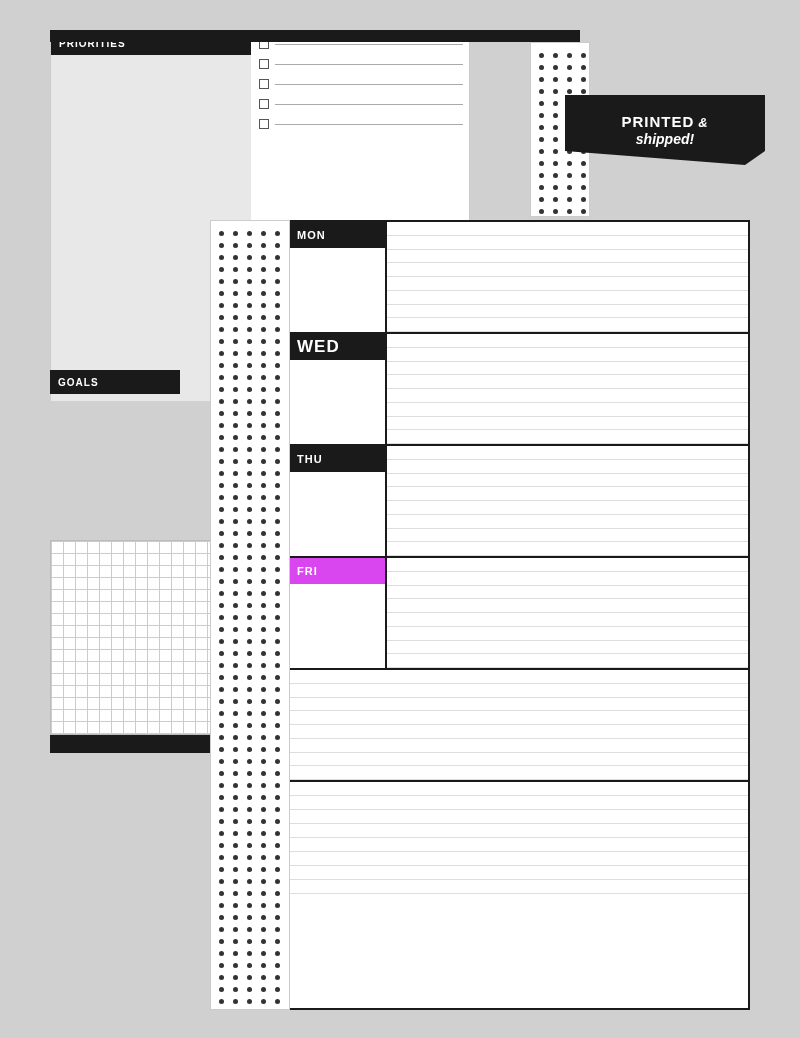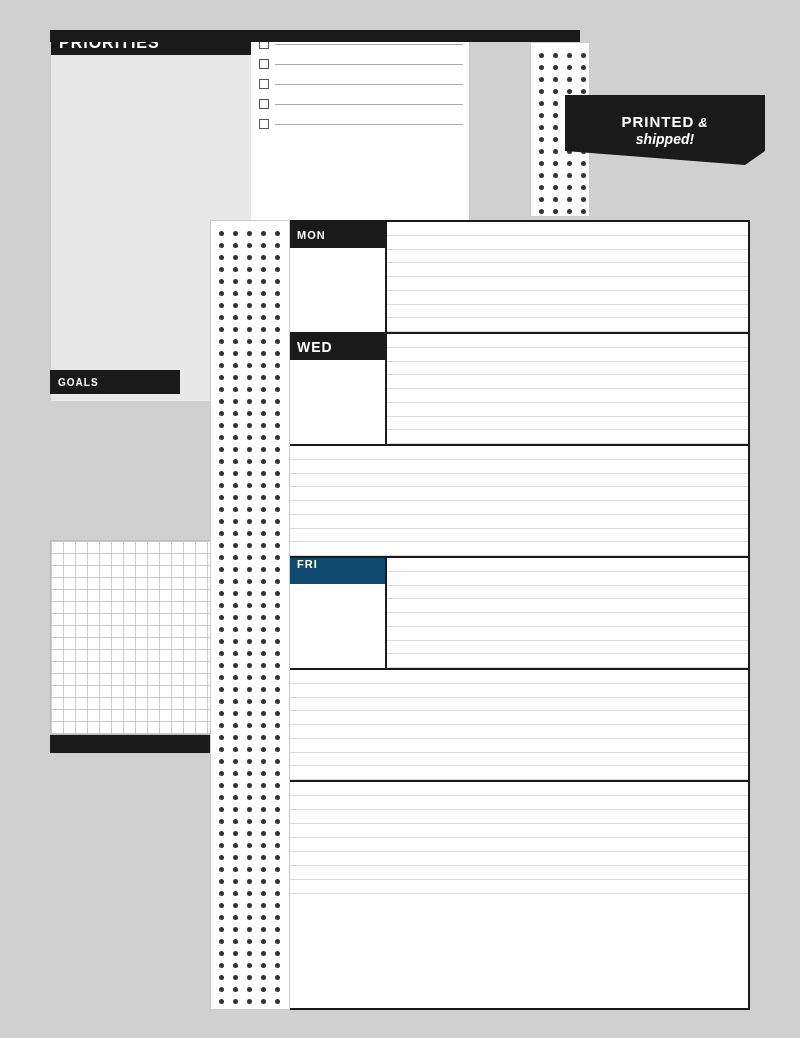--- a/index.html
+++ b/index.html
@@ -31,21 +31,21 @@
       width: 200px;
       height: 24px;
       background: #1a1a1a;
       display: flex;
       align-items: center;
       padding-left: 8px;
     }
 
     .priorities-header span {
       color: #fff;
-      font-size: 16px;
+      font-size: 10px;
       font-weight: bold;
       letter-spacing: 1px;
     }
 
     .priorities-area {
       position: absolute;
       top: 24px;
       left: 0;
       width: 200px;
       height: 346px;
@@ -697,50 +697,56 @@
         <div style="flex: 1 1 0%; border-bottom: 1px solid rgb(221, 221, 221);"></div>
         <div style="flex: 1 1 0%; border-bottom: 1px solid rgb(221, 221, 221);"></div>
         <div style="flex: 1 1 0%; border-bottom: 1px solid rgb(221, 221, 221);"></div>
         <div style="flex: 1 1 0%; border-bottom: 1px solid rgb(221, 221, 221);"></div>
         <div style="flex: 1 1 0%; border-bottom: 1px solid rgb(221, 221, 221);"></div>
       </div>
     </div>
     <div style="display: flex; height: 112px; border-bottom: 2px solid rgb(26, 26, 26);">
       <div style="width: 100px; border-right: 2px solid rgb(26, 26, 26); display: flex; flex-direction: column;">
         <div style="width: 100%; height: 26px; background: rgb(26, 26, 26); display: flex; align-items: center; padding-left: 10px;">
-          <span style="color: rgb(255, 255, 255); font-size: 14px; font-weight: bold; letter-spacing: 1px;">WED</span>
+          <span style="color: rgb(255, 255, 255); font-size: 17px; font-weight: bold; letter-spacing: 1px;">WED</span>
         </div>
         <div style="flex: 1 1 0%;"></div>
       </div>
-      <div style="flex: 1 1 0%; display: flex; flex-direction: column;">
-        <div style="flex: 1 1 0%; border-bottom: 1px solid rgb(221, 221, 221);"></div>
-        <div style="flex: 1 1 0%; border-bottom: 1px solid rgb(221, 221, 221);"></div>
-        <div style="flex: 1 1 0%; border-bottom: 1px solid rgb(221, 221, 221);"></div>
-        <div style="flex: 1 1 0%; border-bottom: 1px solid rgb(221, 221, 221);"></div>
-        <div style="flex: 1 1 0%; border-bottom: 1px solid rgb(221, 221, 221);"></div>
-        <div style="flex: 1 1 0%; border-bottom: 1px solid rgb(221, 221, 221);"></div>
-        <div style="flex: 1 1 0%; border-bottom: 1px solid rgb(221, 221, 221);"></div>
-        <div style="flex: 1 1 0%; border-bottom: 1px solid rgb(221, 221, 221);"></div>
-      </div>
-    </div>
-    <div style="display: flex; height: 112px; border-bottom: 2px solid rgb(26, 26, 26);">
       <div style="flex: 1 1 0%; display: flex; flex-direction: column;">
         <div style="flex: 1 1 0%; border-bottom: 1px solid rgb(221, 221, 221);"></div>
         <div style="flex: 1 1 0%; border-bottom: 1px solid rgb(221, 221, 221);"></div>
         <div style="flex: 1 1 0%; border-bottom: 1px solid rgb(221, 221, 221);"></div>
         <div style="flex: 1 1 0%; border-bottom: 1px solid rgb(221, 221, 221);"></div>
         <div style="flex: 1 1 0%; border-bottom: 1px solid rgb(221, 221, 221);"></div>
         <div style="flex: 1 1 0%; border-bottom: 1px solid rgb(221, 221, 221);"></div>
         <div style="flex: 1 1 0%; border-bottom: 1px solid rgb(221, 221, 221);"></div>
         <div style="flex: 1 1 0%; border-bottom: 1px solid rgb(221, 221, 221);"></div>
       </div>
     </div>
     <div style="display: flex; height: 112px; border-bottom: 2px solid rgb(26, 26, 26);">
       <div style="width: 100px; border-right: 2px solid rgb(26, 26, 26); display: flex; flex-direction: column;">
-        <div style="width: 100%; height: 26px; background: #0c4a6e; display: flex; align-items: flex-start; padding-left: 10px;">
+        <div style="width: 100%; height: 26px; background: rgb(26, 26, 26); display: flex; align-items: center; padding-left: 10px;">
+          <span style="color: rgb(255, 255, 255); font-size: 11px; font-weight: bold; letter-spacing: 1px;">THU</span>
+        </div>
+        <div style="flex: 1 1 0%;"></div>
+      </div>
+      <div style="flex: 1 1 0%; display: flex; flex-direction: column;">
+        <div style="flex: 1 1 0%; border-bottom: 1px solid rgb(221, 221, 221);"></div>
+        <div style="flex: 1 1 0%; border-bottom: 1px solid rgb(221, 221, 221);"></div>
+        <div style="flex: 1 1 0%; border-bottom: 1px solid rgb(221, 221, 221);"></div>
+        <div style="flex: 1 1 0%; border-bottom: 1px solid rgb(221, 221, 221);"></div>
+        <div style="flex: 1 1 0%; border-bottom: 1px solid rgb(221, 221, 221);"></div>
+        <div style="flex: 1 1 0%; border-bottom: 1px solid rgb(221, 221, 221);"></div>
+        <div style="flex: 1 1 0%; border-bottom: 1px solid rgb(221, 221, 221);"></div>
+        <div style="flex: 1 1 0%; border-bottom: 1px solid rgb(221, 221, 221);"></div>
+      </div>
+    </div>
+    <div style="display: flex; height: 112px; border-bottom: 2px solid rgb(26, 26, 26);">
+      <div style="width: 100px; border-right: 2px solid rgb(26, 26, 26); display: flex; flex-direction: column;">
+        <div style="width: 100%; height: 26px; background: #d946ef; display: flex; align-items: center; padding-left: 10px;">
           <span style="color: rgb(255, 255, 255); font-size: 11px; font-weight: bold; letter-spacing: 1px;">FRI</span>
         </div>
         <div style="flex: 1 1 0%;"></div>
       </div>
       <div style="flex: 1 1 0%; display: flex; flex-direction: column;">
         <div style="flex: 1 1 0%; border-bottom: 1px solid rgb(221, 221, 221);"></div>
         <div style="flex: 1 1 0%; border-bottom: 1px solid rgb(221, 221, 221);"></div>
         <div style="flex: 1 1 0%; border-bottom: 1px solid rgb(221, 221, 221);"></div>
         <div style="flex: 1 1 0%; border-bottom: 1px solid rgb(221, 221, 221);"></div>
         <div style="flex: 1 1 0%; border-bottom: 1px solid rgb(221, 221, 221);"></div>

